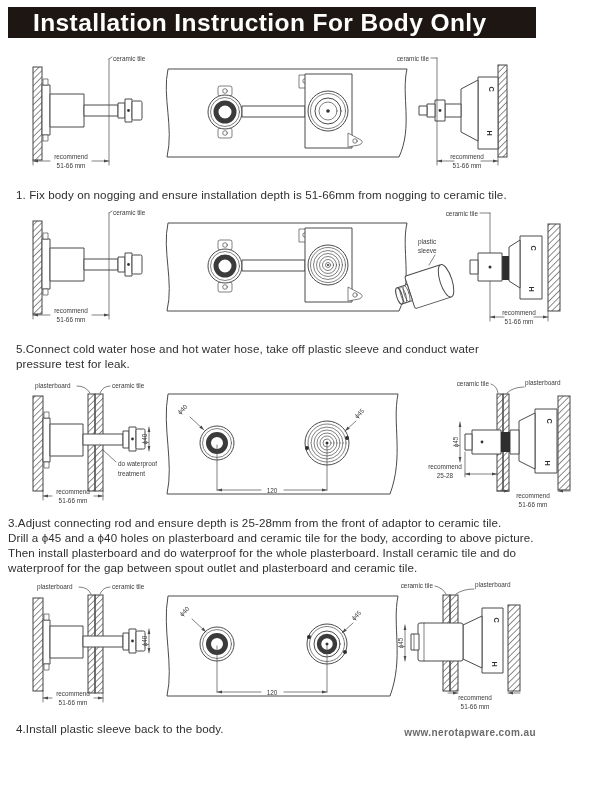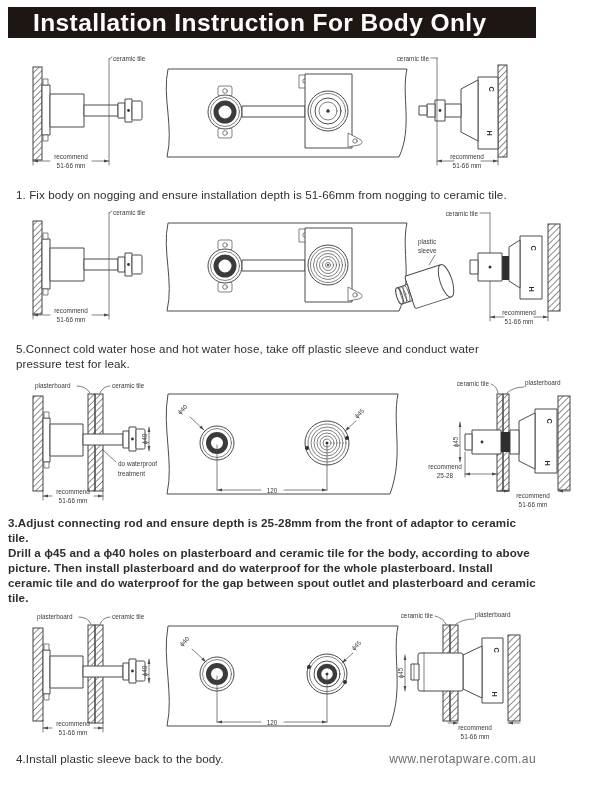--- a/index.html
+++ b/index.html
@@ -3,23 +3,23 @@
 <meta charset="utf-8">
 <style>
   html,body{margin:0;padding:0;background:#ffffff;}
   body{width:612px;min-height:791px;font-family:"Liberation Sans",sans-serif;color:#2f2f2f;}
   .page{width:560px;box-sizing:border-box;padding:7px 24px 6px 8px;}
   .hdr{background:#1e1612;color:#ffffff;height:31px;display:flex;align-items:center;}
   .hdr h1{font-size:24.5px;font-weight:700;margin:0 0 0 25px;letter-spacing:.4px;white-space:nowrap;}
   .diagram{display:block;margin:0;}
   .d1{margin-top:15px;} .d2{margin-top:3px;} .d3{margin-top:7px;} .d4{margin-top:3px;}
   .step{font-size:11.6px;line-height:15px;color:#2f2f2f;margin:2px 8px;letter-spacing:.1px;}
-  .s3wrap p{margin:0;font-weight:bold;}
-  .footrow{display:flex;justify-content:space-between;align-items:center;margin-top:1px;}
-  .url{font-size:12px;color:#6b6b6b;letter-spacing:.4px;}
+  .s3wrap p{margin:0;}
+  .footrow{display:flex;justify-content:space-between;align-items:flex-end;margin-top:1px;}
+  .url{font-size:10px;color:#6b6b6b;letter-spacing:.4px;font-weight:bold;}
   
   .ln{fill:none;stroke:#4b4b4b;stroke-width:1;stroke-linejoin:round;stroke-linecap:round;}
   .lt{stroke-width:.7;}
   .wf{fill:#ffffff;stroke:#4b4b4b;stroke-width:1;stroke-linejoin:round;}
   .wt{fill:#ffffff;stroke:#4b4b4b;stroke-width:.7;stroke-linejoin:round;}
   .dk{fill:#2e2e2e;stroke:none;}
   .ar{fill:#4b4b4b;stroke:none;}
   text.dl{font-family:"Liberation Sans",sans-serif;font-size:6.4px;fill:#3b3b3b;}
   text.ch{font-family:"Liberation Sans",sans-serif;font-size:7.2px;font-weight:700;fill:#2f2f2f;}
 </style>

